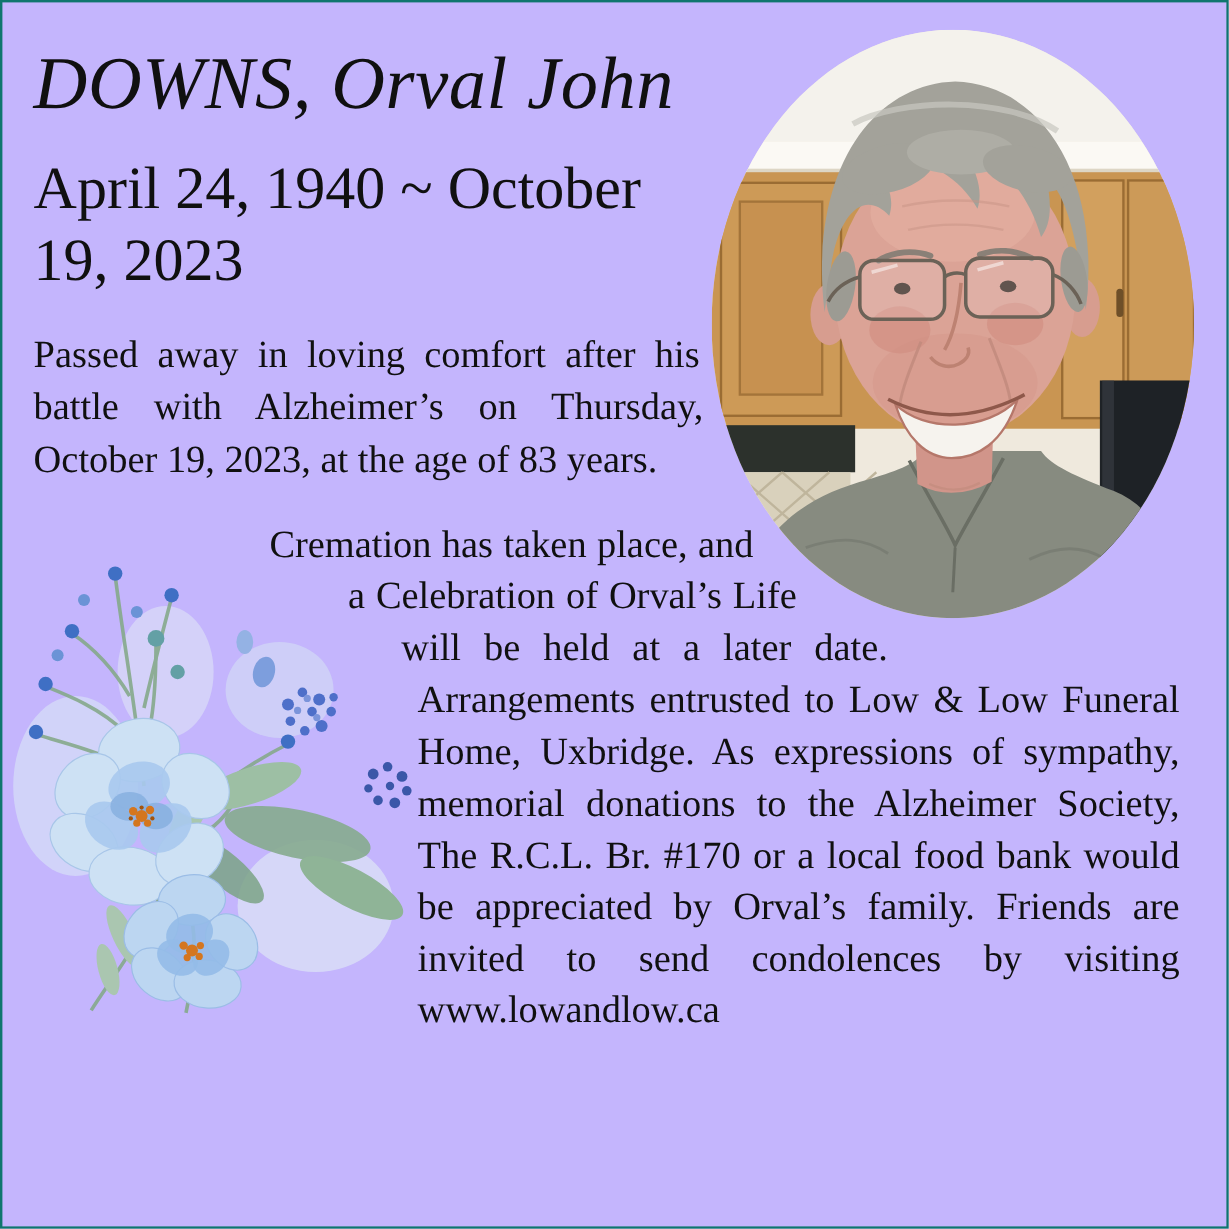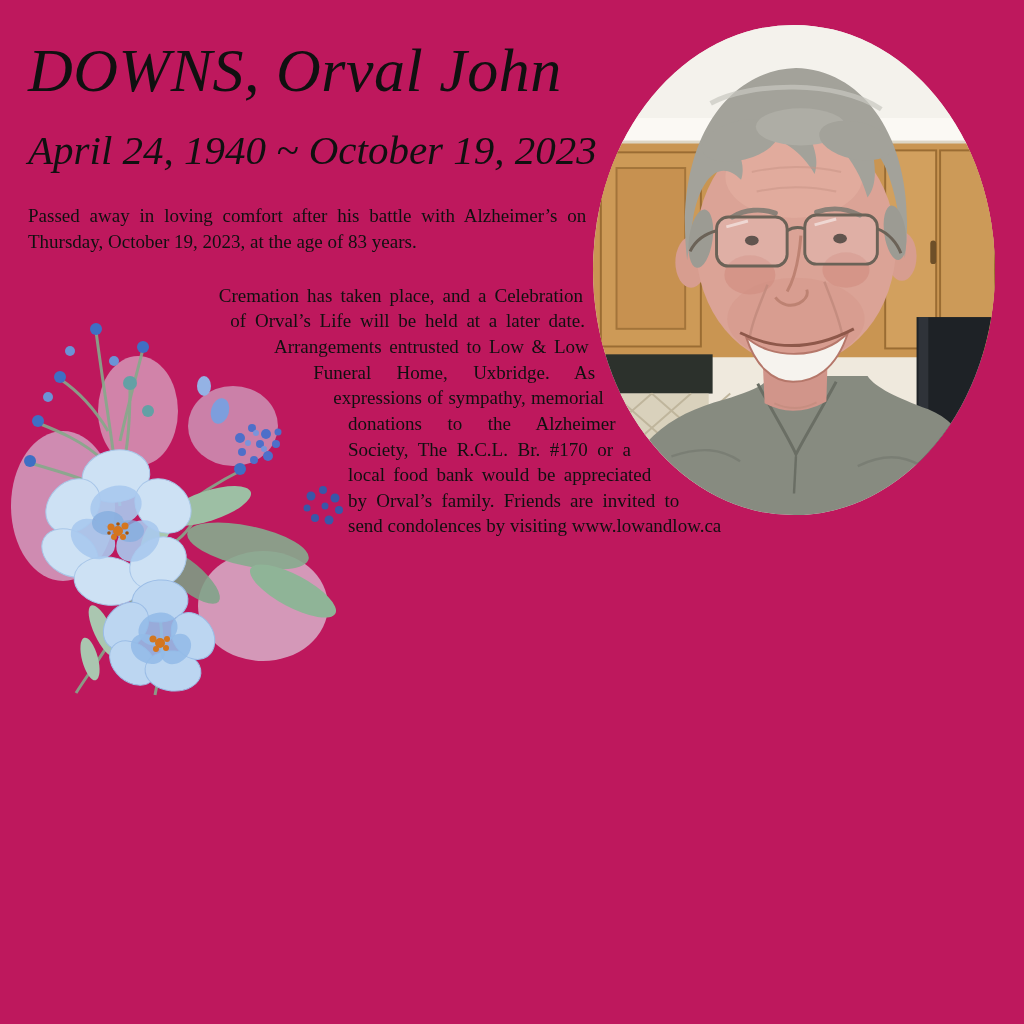--- a/index.html
+++ b/index.html
@@ -1,22 +1,22 @@
 <!DOCTYPE html>
 <html><head>
 <meta charset="utf-8">
 <style>
   html, body { margin: 0; padding: 0; background: #e8e8e8; }
   .page {
     position: relative;
     width: 1024px; height: 1024px;
     box-sizing: border-box;
     margin: 0 auto;
-    background: #be185d;
-    border: 2px solid #be185d;
+    background: #c4b5fd;
+    border: 2px solid #0f766e;
     padding: 22px 39px 0 26px;
     overflow: hidden;
     font-family: "Liberation Serif", "DejaVu Serif", serif;
     color: #101010;
   }
   .photo-float {
     float: right;
     width: 402px; height: 492px;
     margin: 0 -12px 8px 10px;
     shape-outside: ellipse(50% 50% at 50% 50%);
@@ -25,27 +25,26 @@
   h1.name {
     margin: 12px 0 0;
     font-size: 62px;
     line-height: 1.1;
     font-style: italic;
     font-weight: normal;
     letter-spacing: 0.5px;
   }
   .dates {
     margin-top: 22px;
-    font-size: 41px;
+    font-size: 50px;
     line-height: 1.2;
-    font-style: italic;
   }
   p.body {
     margin: 28px 0 0;
-    font-size: 19px;
+    font-size: 32px;
     line-height: 1.35;
     text-align: justify;
   }
   .bottom { margin-top: 4px; }
   .flower-float {
     float: left;
     width: 336px; height: 400px;
     margin: 8px 2px 0 -18px;
     shape-outside: polygon(0% 0%, 57% 0%, 62% 12%, 88% 24%, 100% 36%, 100% 100%, 0% 100%);
   }

